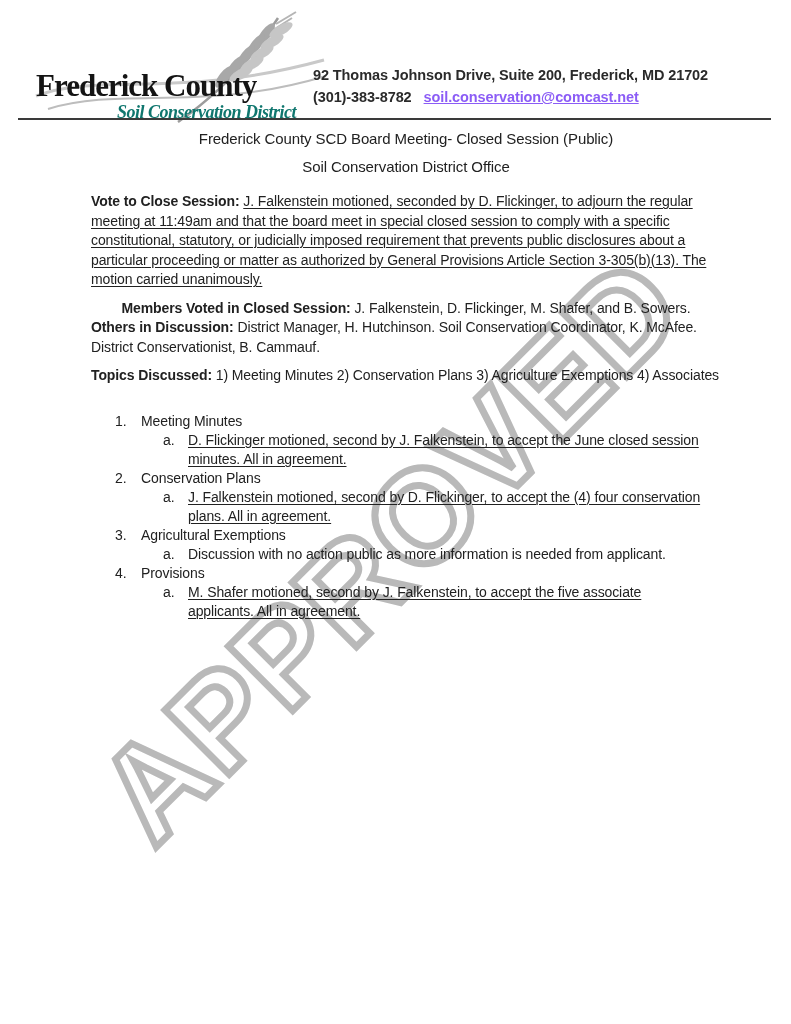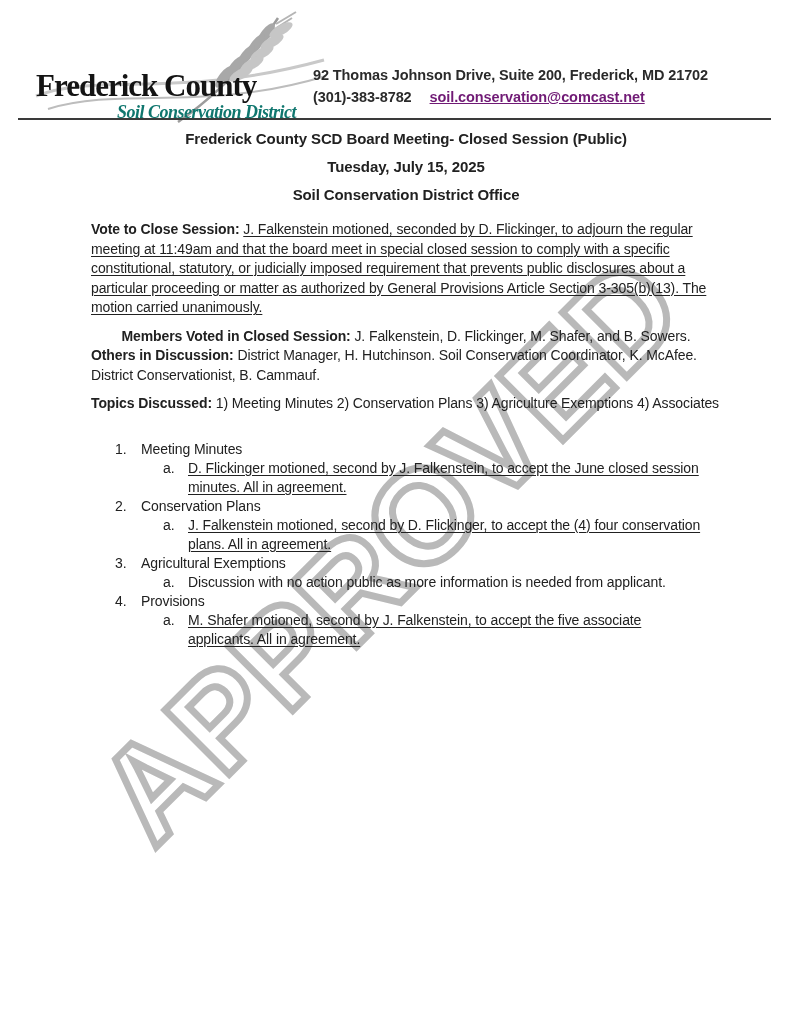--- a/index.html
+++ b/index.html
@@ -30,30 +30,30 @@
   .logo-sub {
     position:absolute; right:4px; top:92px;
     font-family:"Liberation Serif", serif; font-weight:bold; font-style:italic;
     font-size:18px; letter-spacing:-0.5px; color:#0f766e; white-space:nowrap;text-align:right;
   }
   .contact-block {
     position:absolute; left:313px; top:64px;
     font-size:14.5px; line-height:22px; color:#2a2a2a; letter-spacing:-0.1px;font-weight:bold;
   }
   .contact-line2 { white-space:nowrap; }
-  .email-link { color:#701a75; text-decoration:underline; margin-left:18px; cursor:pointer; }
+  .email-link { color:#8b5cf6; text-decoration:underline; margin-left:12px; cursor:pointer; }
   .header-rule {
     position:absolute; left:18px; right:20px; top:118px;
     border-top:2px solid #3a3a3a;
   }
 
   
   .doc-main { padding:22px 70px 0 91px; font-size:14px; letter-spacing:-0.1px; }
   .title-line {
-    text-align:center; font-weight:bold; font-size:15px;
+    text-align:center; font-weight:normal; font-size:15px;
     line-height:18px; margin-bottom:10px;
   }
   .titles { margin-bottom:16px; }
   .para { line-height:19.5px; margin-bottom:9px; }
   .para.tight { margin-bottom:0;text-align:center; }
   .lbl { font-weight:bold; }
   .u { text-decoration:underline; text-decoration-thickness:1px; text-underline-offset:2px; }
 
   .num-list { margin-top:26px; line-height:19px; }
   .li-row { display:flex; }
@@ -106,21 +106,20 @@
       </div>
     </div>
 
     <div class="header-rule"></div>
   </header>
 
   <main class="doc-main">
 
     <div class="titles">
       <div class="title-line">Frederick County SCD Board Meeting- Closed Session (Public)</div>
-      <div class="title-line">Tuesday, July 15, 2025</div>
       <div class="title-line">Soil Conservation District Office</div>
     </div>
 
     <p class="para">
       <span class="lbl">Vote to Close Session:</span>
       <span class="u">J. Falkenstein motioned, seconded by D. Flickinger, to adjourn the regular meeting at 11:49am and that the board meet in special closed session to comply with a specific constitutional, statutory, or judicially imposed requirement that prevents public disclosures about a particular proceeding or matter as authorized by General Provisions Article Section 3-305(b)(13). The motion carried unanimously.</span>
     </p>
 
     <p class="para tight">
       <span class="lbl">Members Voted in Closed Session:</span>

